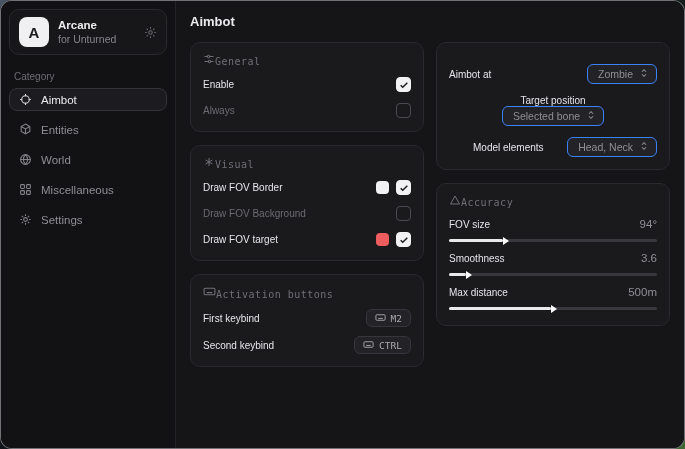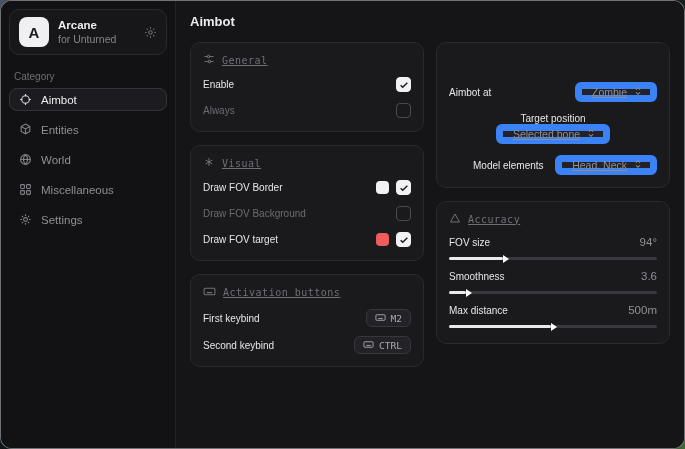--- a/index.html
+++ b/index.html
@@ -50,23 +50,23 @@
   }
   .sub-line1 { font-family:"DejaVu Sans Mono", monospace; font-size:10px; color:#9d9da3; letter-spacing:0.3px; }
   .sub-line2 { font-size:10px; color:#c9c9ce; font-weight:bold; margin-top:3px; }
   
   .main { flex:1; background:#151518; padding:13px 14px; overflow:hidden; }
   .page-title { color:#ececef; font-size:13px; font-weight:bold; margin-bottom:13px; }
   .columns { display:flex; gap:12px; align-items:flex-start; }
   .col { flex:1; display:flex; flex-direction:column; gap:13px; }
   .card { background:#1a1a1d; border:1px solid #29292e; border-radius:10px; padding:10px 12px 12px; }
   .card-header {
-    display:flex; align-items:center; gap:7px;
+    display:flex; align-items:flex-end; 
     color:#6f6f77; font-family:"DejaVu Sans Mono", monospace;
-    font-size:10px; letter-spacing:0.5px; margin-bottom:4px;text-decoration:underline;
+    font-size:10px; letter-spacing:0.5px; margin-bottom:4px;
   }
   .row { display:flex; align-items:center; justify-content:space-between; margin-top:9px; min-height:17px; }
   .row-label { color:#e6e6ea; font-size:10px; font-weight:normal; }
   .row-label.dim { color:#6b6b72; }
   .row-controls { display:flex; align-items:center; gap:7px; }
   
   .checkbox {
     width:15px; height:15px; border-radius:4px;
     border:1.5px solid #4a4a52; background:transparent;
     display:flex; align-items:center; justify-content:center;
@@ -78,22 +78,22 @@
   
   .keybtn {
     display:flex; align-items:center; gap:5px;
     height:18px; padding:0 8px;
     background:#232327; border:1px solid #36363c; border-radius:6px;
     color:#a9a9b0; font-family:"DejaVu Sans Mono", monospace; font-size:9.5px;justify-content:flex-end;
   }
   .dropdown {
     display:flex; align-items:center; gap:6px;
     height:20px; padding:0 7px 0 10px;
-    background:#232327; border:7px solid #3b82f6; border-radius:6px;
-    color:#8f8f96; font-size:10.5px;text-decoration:underline;
+    background:#232327; border:1px solid #3b82f6; border-radius:6px;
+    color:#8f8f96; font-size:10.5px;
   }
   
   .slider-group { margin-top:10px; }
   .slider-head { display:flex; justify-content:space-between; align-items:center; }
   .slider-value { color:#8f8f96; font-size:11.5px; }
   .slider-track { position:relative; height:3px; background:#38383e; border-radius:2px; margin:9px 0 3px; }
   .slider-fill { position:absolute; left:0; top:0; bottom:0; background:#eaeaed; border-radius:2px; }
   .slider-thumb {
     position:absolute; right:-6px; top:50%; transform:translateY(-50%);
     width:0; height:0;
@@ -287,21 +287,21 @@
               <span>CTRL</span>
             </span>
           </div>
         </div>
 
       </div>
 
       <div class="col">
 
         <div class="card">
-          <div class="row" style="margin-top:29px;">
+          <div class="row" style="margin-top:11px;">
             <span class="row-label">Aimbot at</span>
             <span class="dropdown">
               <span>Zombie</span>
               <span>
                 <svg width="10" height="10" viewBox="0 0 24 24" fill="none" stroke="currentColor" stroke-width="2.5">
                     <path d="M7 9l5-5 5 5M7 15l5 5 5-5"></path>
                   </svg>
               </span>
             </span>
           </div>

